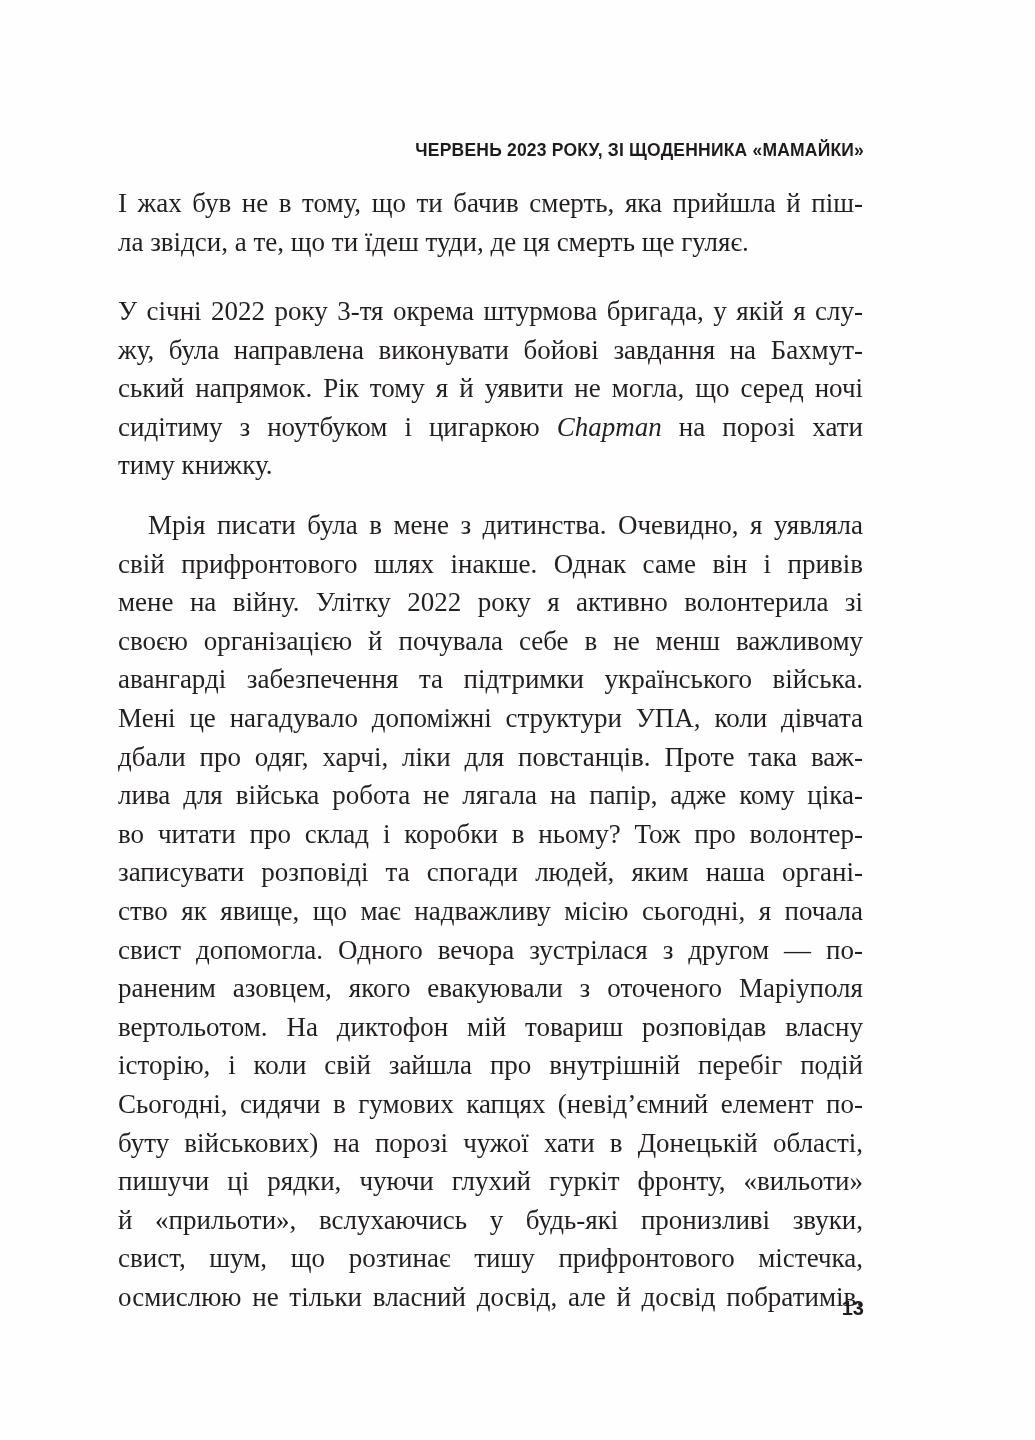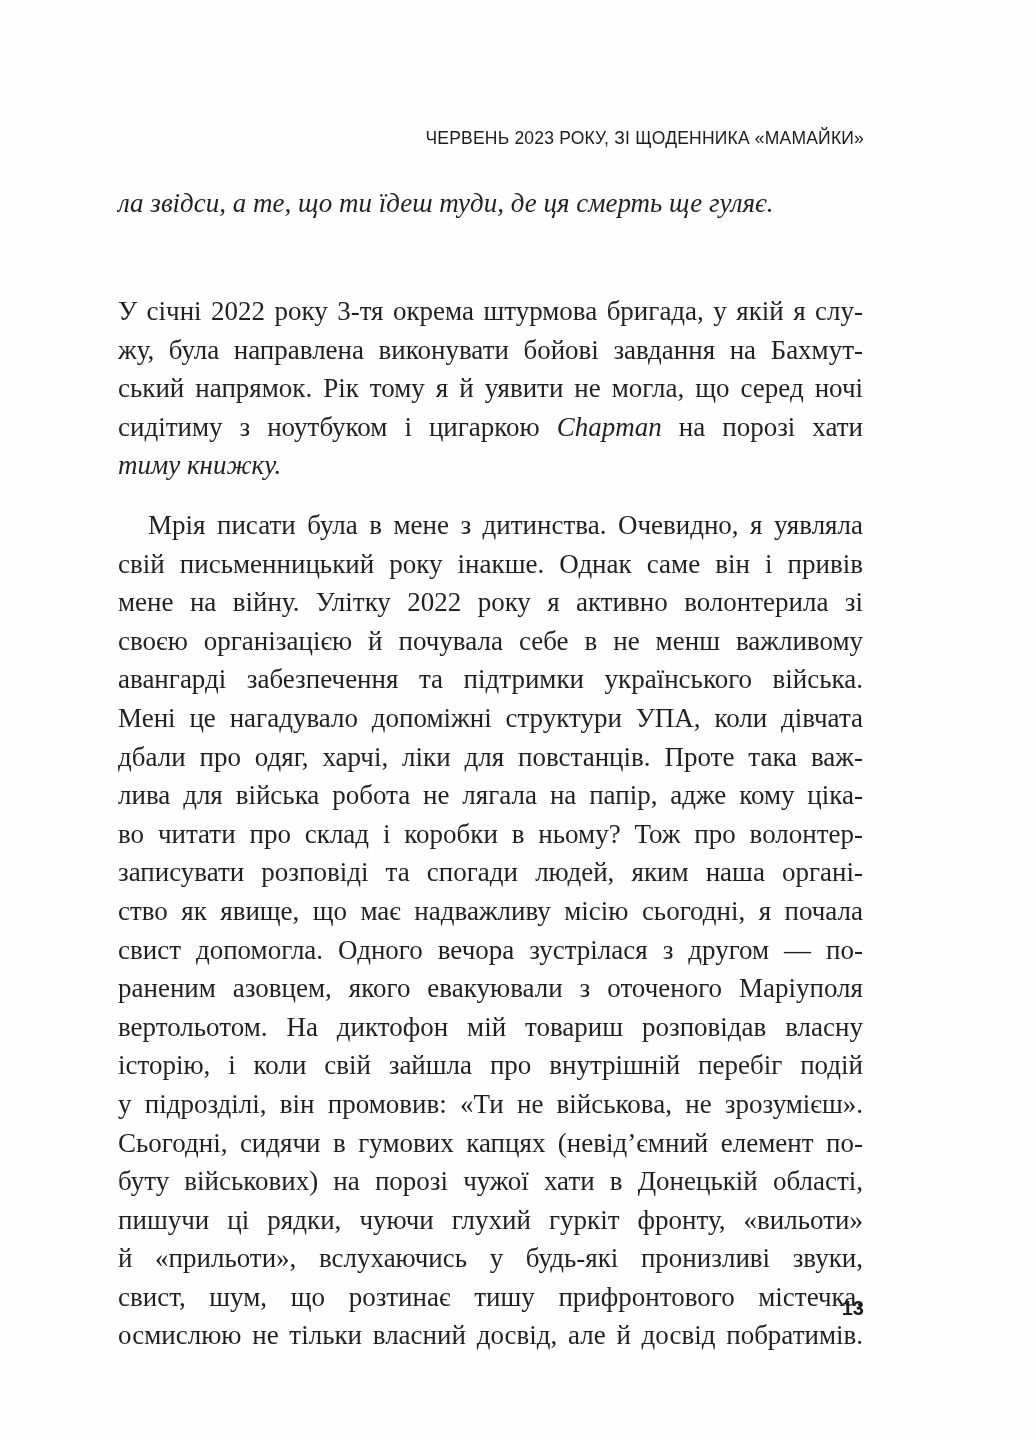--- a/index.html
+++ b/index.html
@@ -16,24 +16,24 @@
     }
     .page {
       position: absolute;
       left: 0; top: 0;
       width: 1035px;
       height: 1440px;
       background: #fefefe;
     }
     .running-header {
       position: absolute;
-      top: 128px;
+      top: 140px;
       right: 171px;
       font-family: "Liberation Sans", sans-serif;
-      font-weight: normal;
+      font-weight: bold;
       font-size: 17.5px;
       letter-spacing: 0.2px;
       color: #1f1b1c;
       white-space: nowrap;
       text-align: center;
     }
     .body-text {
       position: absolute;
       left: 118px;
       width: 745px;
@@ -46,21 +46,20 @@
       height: 38.6px;
       line-height: 38.6px;
       white-space: nowrap;
       text-align: justify;
       text-align-last: justify;
       transform-origin: left center;
     }
     .line.last {
       text-align: right;
       text-align-last: left;
-      font-style: italic;
     }
     .line.indent {
       padding-left: 30px;
     }
     .line .it {
       font-style: italic;
     }
     #block-epigraph { top: 184px; }
     #block-p1 { top: 292px; }
     #block-p2 { top: 506px; }
@@ -75,48 +74,48 @@
     }
   </style>
 </head>
 <body>
 
 <div class="page">
 
   <div class="running-header">ЧЕРВЕНЬ 2023 РОКУ, ЗІ ЩОДЕННИКА «МАМАЙКИ»</div>
 
   <div class="body-text" id="block-epigraph">
+    <span class="line">І жах був не в тому, що ти бачив смерть, яка прийшла й пі­ш-</span>
     <span class="line last">ла звідси, а те, що ти їдеш туди, де ця смерть ще гуляє.</span>
   </div>
 
   <div class="body-text" id="block-p1">
     <span class="line">У січні 2022 року 3-тя окрема штурмова бригада, у якій я слу-</span>
     <span class="line">жу, була направлена виконувати бойові завдання на Бахмут-</span>
     <span class="line">ський напрямок. Рік тому я й уявити не могла, що серед ночі</span>
     <span class="line"><span>сидітиму з ноутбуком і цигаркою </span><span class="it">Chapman</span><span> на порозі хати</span></span>
     <span class="line last">тиму книжку.</span>
   </div>
 
   <div class="body-text" id="block-p2">
     <span class="line indent">Мрія писати була в мене з дитинства. Очевидно, я уявляла</span>
-    <span class="line">свій письменницький року інакше. Однак саме він і привів</span>
+    <span class="line">свій прифронтового шлях інакше. Однак саме він і привів</span>
     <span class="line">мене на війну. Улітку 2022 року я активно волонтерила зі</span>
     <span class="line">своєю організацією й почувала себе в не менш важливому</span>
     <span class="line">авангарді забезпечення та підтримки українського війська.</span>
     <span class="line">Мені це нагадувало допоміжні структури УПА, коли дівчата</span>
     <span class="line">дбали про одяг, харчі, ліки для повстанців. Проте така важ-</span>
     <span class="line">лива для війська робота не лягала на папір, адже кому ціка-</span>
     <span class="line">во читати про склад і коробки в ньому? Тож про волонтер-</span>
     <span class="line">записувати розповіді та спогади людей, яким наша органі-</span>
     <span class="line">ство як явище, що має надважливу місію сьогодні, я почала</span>
     <span class="line">свист допомогла. Одного вечора зустрілася з другом — по-</span>
     <span class="line">раненим азовцем, якого евакуювали з оточеного Маріуполя</span>
     <span class="line">вертольотом. На диктофон мій товариш розповідав власну</span>
     <span class="line">історію, і коли свій зайшла про внутрішній перебіг подій</span>
-    <span class="line">у підрозділі, він промовив: «Ти не військова, не зрозумієш».</span>
     <span class="line">Сьогодні, сидячи в гумових капцях (невід’ємний елемент по-</span>
     <span class="line">буту військових) на порозі чужої хати в Донецькій області,</span>
     <span class="line">пишучи ці рядки, чуючи глухий гуркіт фронту, «вильоти»</span>
     <span class="line">й «прильоти», вслухаючись у будь-які пронизливі звуки,</span>
     <span class="line">свист, шум, що розтинає тишу прифронтового містечка,</span>
     <span class="line">осмислюю не тільки власний досвід, але й досвід побратимів.</span>
   </div>
 
   <div class="page-number">13</div>
 

